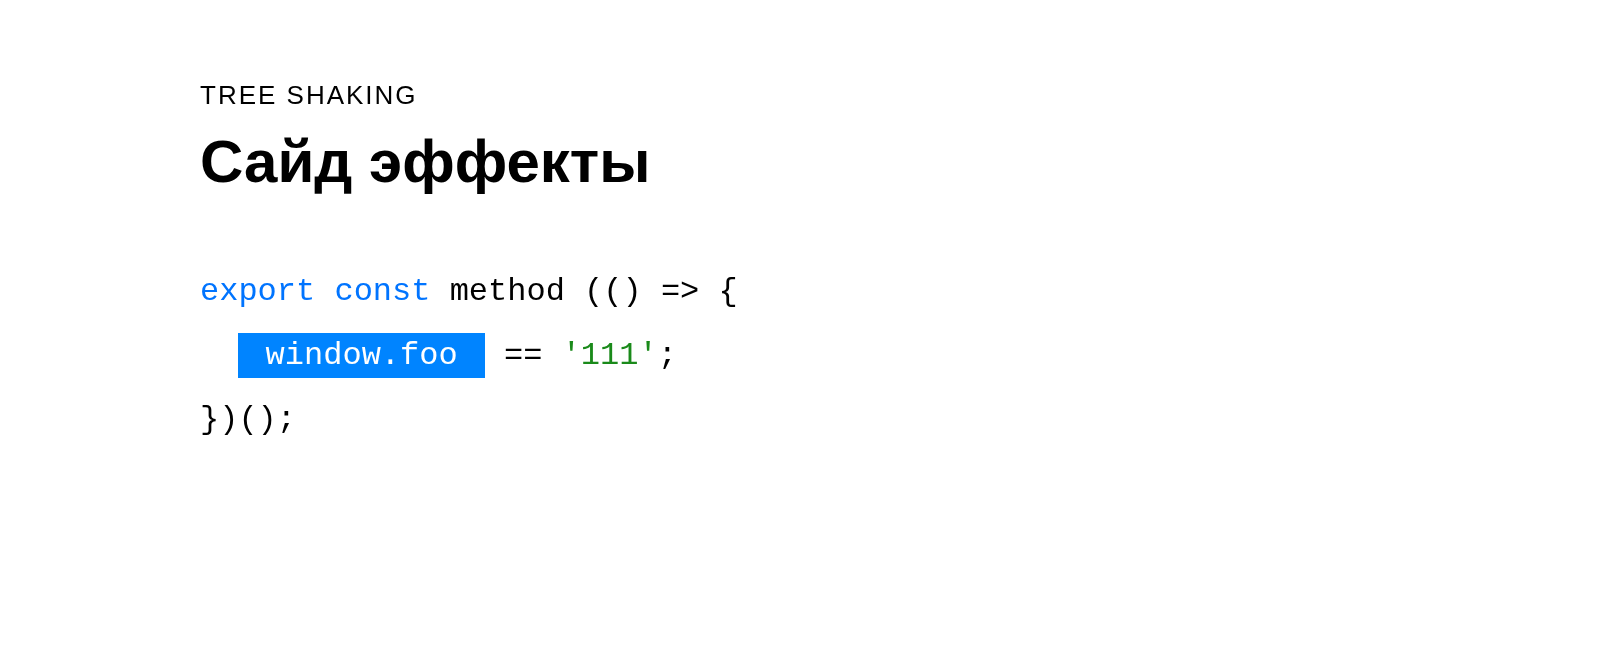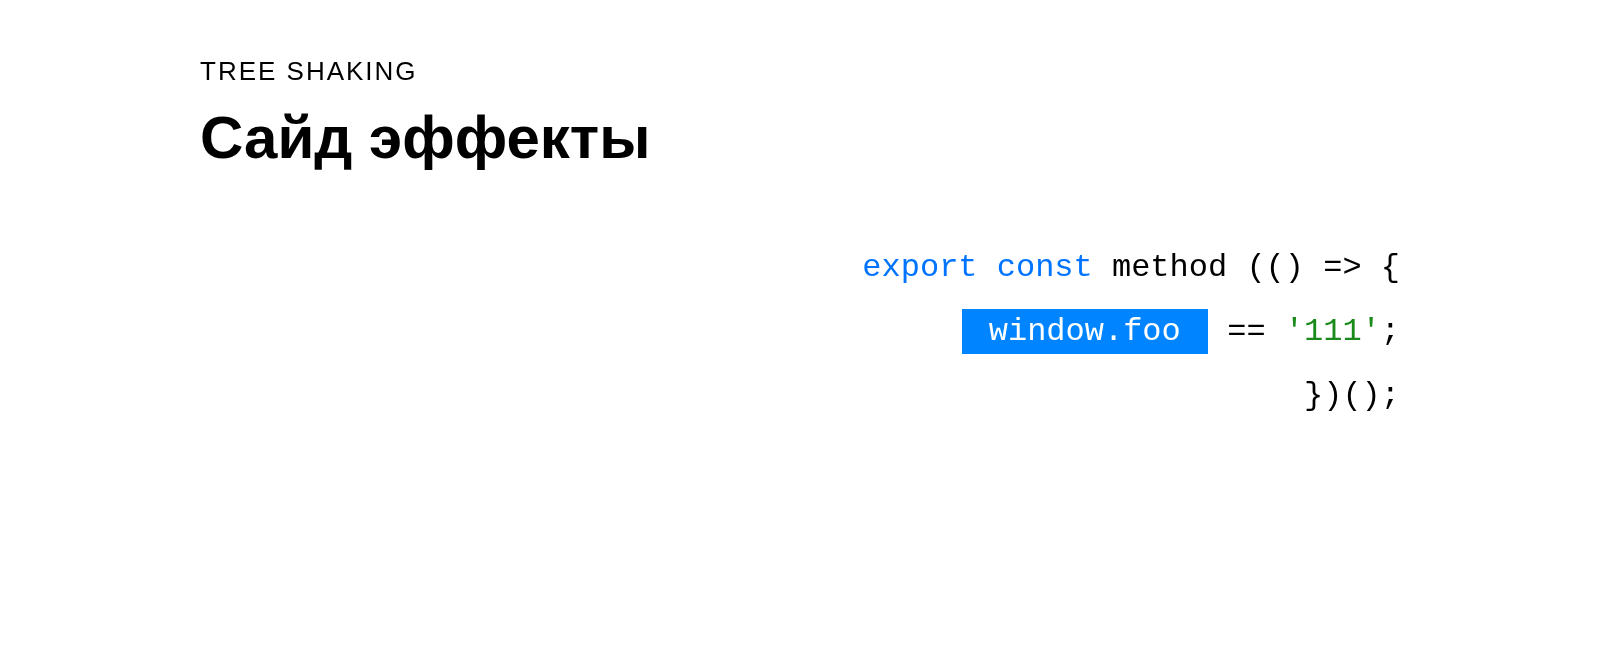--- a/index.html
+++ b/index.html
@@ -8,42 +8,41 @@
       box-sizing: border-box;
     }
     body {
       width: 1600px;
       height: 654px;
       background: #ffffff;
       font-family: -apple-system, BlinkMacSystemFont, "Helvetica Neue", Arial, sans-serif;
       overflow: hidden;
     }
     .slide {
-      padding: 56px 200px;
+      padding: 80px 200px;
     }
     .eyebrow {
       font-size: 26px;
       letter-spacing: 2px;
       font-weight: 400;
       color: #000;
       margin-bottom: 16px;
     }
     .title {
       font-size: 60px;
       font-weight: 800;
       color: #000;
       margin-bottom: 64px;
     }
     .code-block {
       font-family: "SF Mono", "Menlo", "Consolas", "Courier New", monospace;
       font-size: 32px;
       line-height: 2;
       color: #000;
       white-space: pre;
-      text-align: right;
     }
     .kw {
       color: #0074ff;
     }
     .highlight {
       background: #0084ff;
       color: #ffffff;
       padding: 4px 8px;
     }
     .str {

